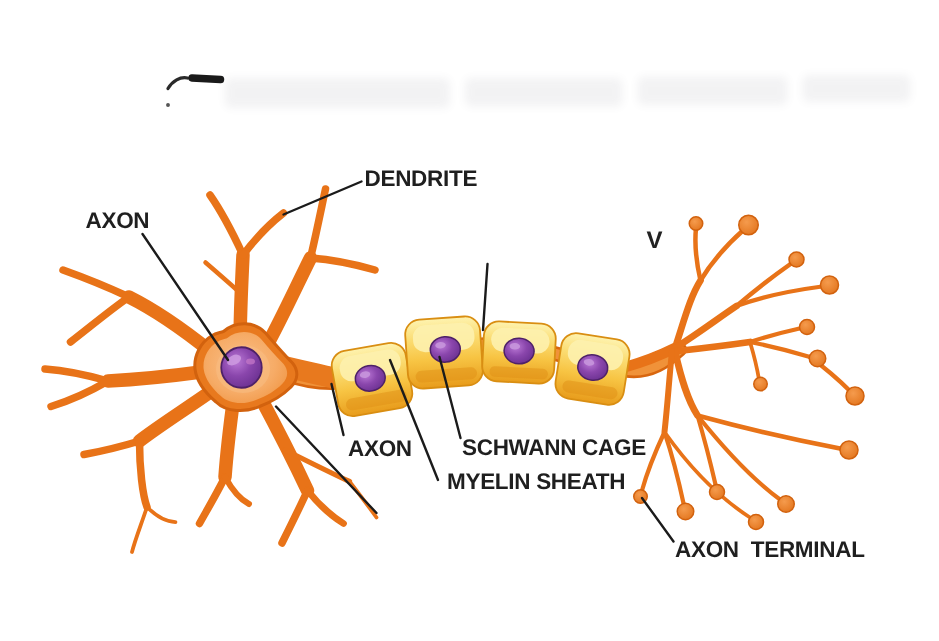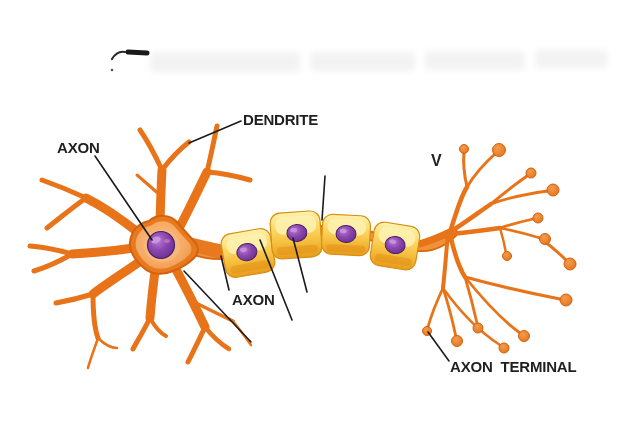--- a/index.html
+++ b/index.html
@@ -205,17 +205,19 @@
       <line class="ptr" x1="293" y1="238" x2="307" y2="292"></line>
       <line class="ptr" x1="184" y1="271" x2="251" y2="342"></line>
       <line class="ptr" x1="428" y1="332" x2="449" y2="361"></line>
       <line class="ptr" x1="325" y1="176" x2="322" y2="220"></line>
     </g>
   </svg>
 
   <div class="lbl" style="left:57px;top:139px;">AXON</div>
   <div class="lbl" style="left:243px;top:111px;text-align:center;">DENDRITE</div>
   <div class="lbl" style="left:232px;top:291px;">AXON</div>
+  <div class="lbl" style="left:308px;top:290px;">SCHWANN CAGE</div>
+  <div class="lbl" style="left:298px;top:313px;">MYELIN SHEATH</div>
   <div class="lbl lbl-axon-terminal" style="left:450px;top:358px;">AXON TERMINAL</div>
 
   <div class="stray" style="left:431px;top:152px;">V</div>
 
 </div>
 
 </body></html>

